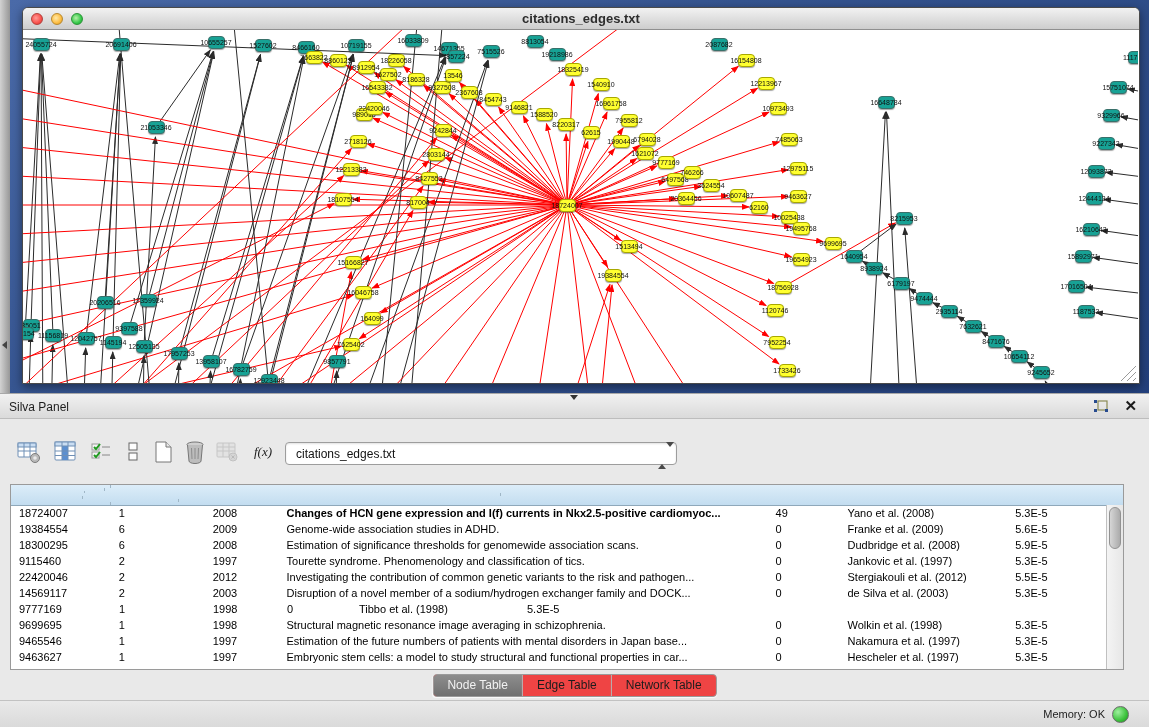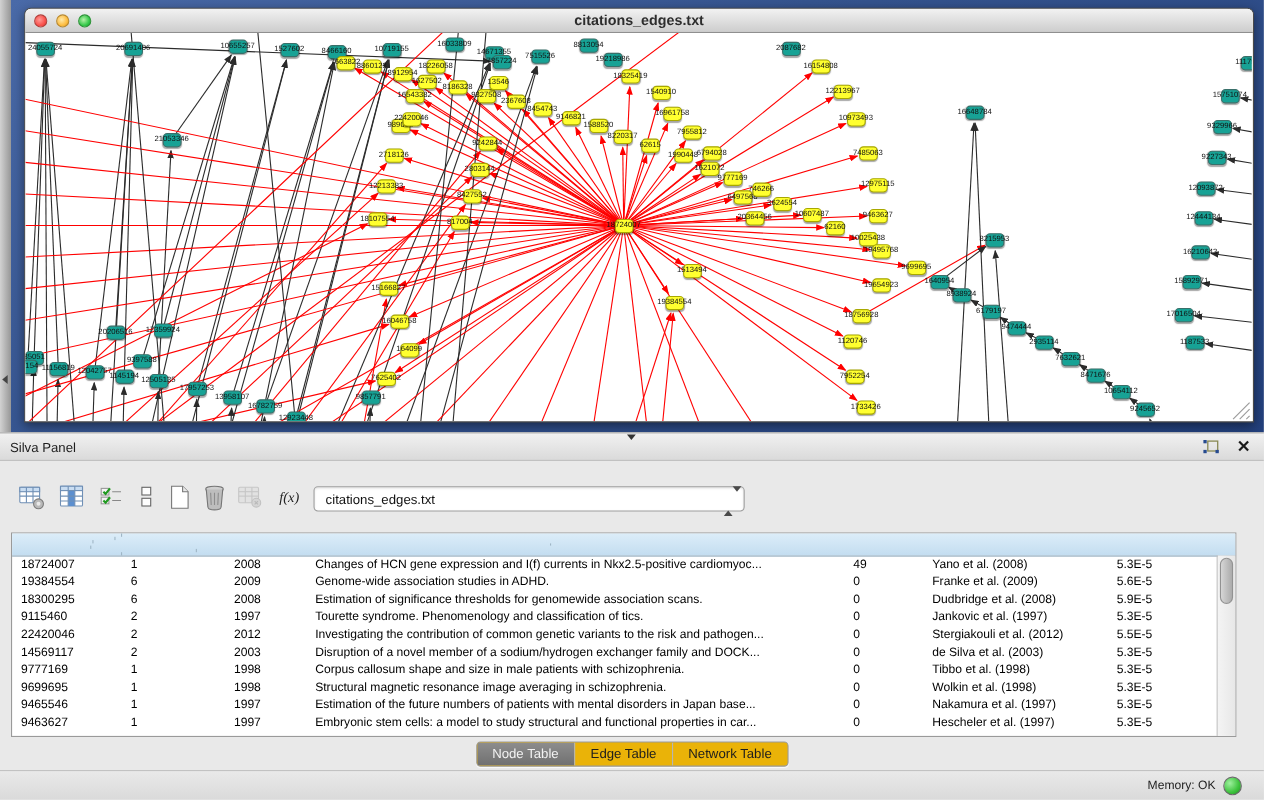--- a/index.html
+++ b/index.html
@@ -62,21 +62,21 @@
   .th .sortmark{font-size:9px;margin-right:3px;color:#222;}
   .tbody{position:absolute;left:0;top:20px;right:16px;bottom:0;overflow:hidden;}
   .trow{display:flex;height:16px;line-height:16px;font-size:11px;color:#000;cursor:default;}
   .td{box-sizing:border-box;padding-left:8px;overflow:hidden;white-space:nowrap;}
   .vscroll{position:absolute;right:0;top:20px;bottom:0;width:16px;
     background:linear-gradient(90deg,#f4f4f4,#e7e7e7);border-left:1px solid #c0c0c0;}
   .vthumb{position:absolute;left:2px;right:2px;top:2px;height:40px;border-radius:6px;
     background:linear-gradient(90deg,#d6d6d6,#ababab);border:1px solid #929292;cursor:pointer;}
 
   .tabbar{position:absolute;left:50%;transform:translateX(-50%);top:281px;height:21px;
-    display:flex;border:1px solid #9a9a9a;border-radius:4px;overflow:hidden;background:#eab308;
+    display:flex;border:1px solid #9a9a9a;border-radius:4px;overflow:hidden;background:#ef4444;
     box-shadow:0 1px 1px rgba(255,255,255,.8);justify-content:center;}
   .tab{font-size:12px;line-height:21px;padding:0 14px;color:#1d1d1d;cursor:pointer;border-right:1px solid #b5b5b5;}
   .tab:last-child{border-right:none;}
   .tab.sel{background:linear-gradient(#8d8d8d,#707070);color:#f2f2f2;}
 
   .statusbar{position:absolute;left:0;bottom:0;width:100%;height:27px;
     background:linear-gradient(#e9e9e9,#dadada);border-top:1px solid #c2c2c2;box-sizing:border-box;}
   .mem-label{position:absolute;right:44px;top:7px;font-size:11px;color:#222;}
   .mem-dot{position:absolute;right:20px;top:5px;width:15px;height:15px;border-radius:50%;
     background:radial-gradient(circle at 5px 5px,#9ef09e,#3cc23c 60%,#1f8f1f);border:1px solid #6b6b6b;}
@@ -674,21 +674,21 @@
         <div class="th" style="width: 490px;">title</div>
         <div class="th" style="width: 72px;"><span class="sortmark">△</span>out_de...</div>
         <div class="th" style="width: 168px;">short</div>
         <div class="th" style="width: 100px;">pagerank</div>
       </div>
     <div class="tbody" id="tbody">
         <div class="trow">
           <div class="td" style="width: 100px;">18724007</div>
           <div class="td" style="width: 94px;">1</div>
           <div class="td" style="width: 74px;">2008</div>
-          <div class="td" style="width: 490px;">Changes of HCN gene expression and I(f) currents in Nkx2.5-positive cardiomyoc...</div>
+          <div class="td" style="width: 490px; font-weight: bold;">Changes of HCN gene expression and I(f) currents in Nkx2.5-positive cardiomyoc...</div>
           <div class="td" style="width: 72px;">49</div>
           <div class="td" style="width: 168px;">Yano et al. (2008)</div>
           <div class="td" style="width: 100px;">5.3E-5</div>
         </div>
         <div class="trow">
           <div class="td" style="width: 100px;">19384554</div>
           <div class="td" style="width: 94px;">6</div>
           <div class="td" style="width: 74px;">2009</div>
           <div class="td" style="width: 490px;">Genome-wide association studies in ADHD.</div>
           <div class="td" style="width: 72px;">0</div>
@@ -728,21 +728,20 @@
           <div class="td" style="width: 74px;">2003</div>
           <div class="td" style="width: 490px;">Disruption of a novel member of a sodium/hydrogen exchanger family and DOCK...</div>
           <div class="td" style="width: 72px;">0</div>
           <div class="td" style="width: 168px;">de Silva et al. (2003)</div>
           <div class="td" style="width: 100px;">5.3E-5</div>
         </div>
         <div class="trow">
           <div class="td" style="width: 100px;">9777169</div>
           <div class="td" style="width: 94px;">1</div>
           <div class="td" style="width: 74px;">1998</div>
-          <div class="td" style="width: 490px;">Corpus callosum shape and size in male patients with schizophrenia.</div>
           <div class="td" style="width: 72px;">0</div>
           <div class="td" style="width: 168px;">Tibbo et al. (1998)</div>
           <div class="td" style="width: 100px;">5.3E-5</div>
         </div>
         <div class="trow">
           <div class="td" style="width: 100px;">9699695</div>
           <div class="td" style="width: 94px;">1</div>
           <div class="td" style="width: 74px;">1998</div>
           <div class="td" style="width: 490px;">Structural magnetic resonance image averaging in schizophrenia.</div>
           <div class="td" style="width: 72px;">0</div>

